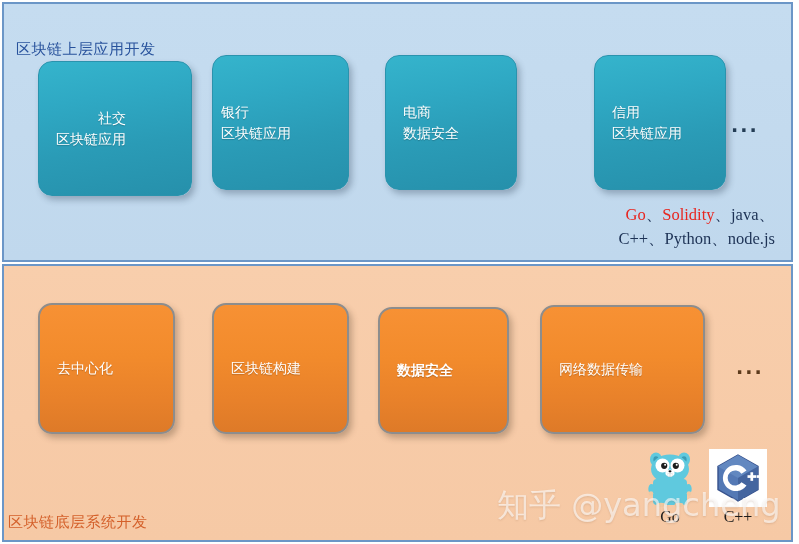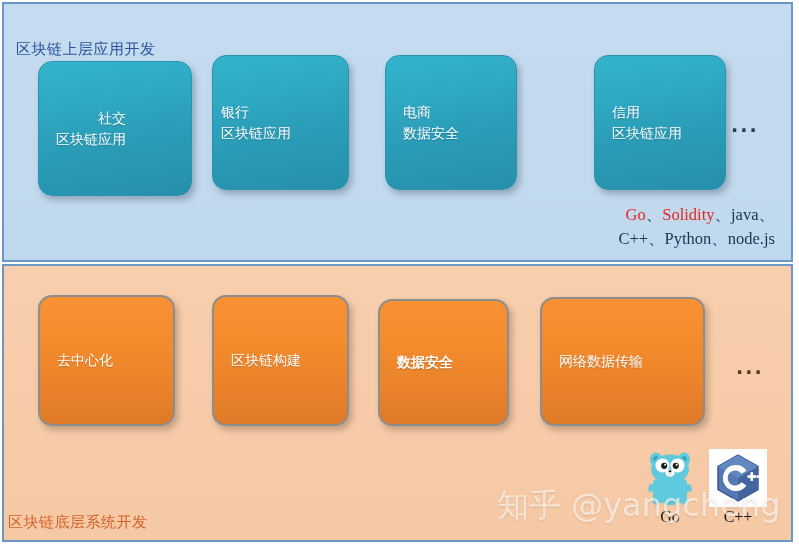--- a/index.html
+++ b/index.html
@@ -66,20 +66,21 @@
   }
   .node.blue{
     background:linear-gradient(170deg,#35b4cc 0%,#2fa9c4 28%,#2a9bb6 62%,#2690ab 100%);
     border:1px solid #2a93ad;
     box-shadow:3px 4px 6px rgba(40,60,80,.32);
   }
   .node.orange{
     background:linear-gradient(180deg,#f79134 0%,#f28b2c 40%,#e8812a 75%,#de7a28 100%);
     border:2px solid #8d8d8d;
     box-shadow:3px 4px 6px rgba(70,50,30,.30);
+    margin-top:8px;
   }
 
   
   .dots{
     position:absolute;
     font-size:19px;
     font-weight:bold;
     letter-spacing:2px;
     line-height:1;
     font-family:"DejaVu Sans","Liberation Sans",sans-serif;

